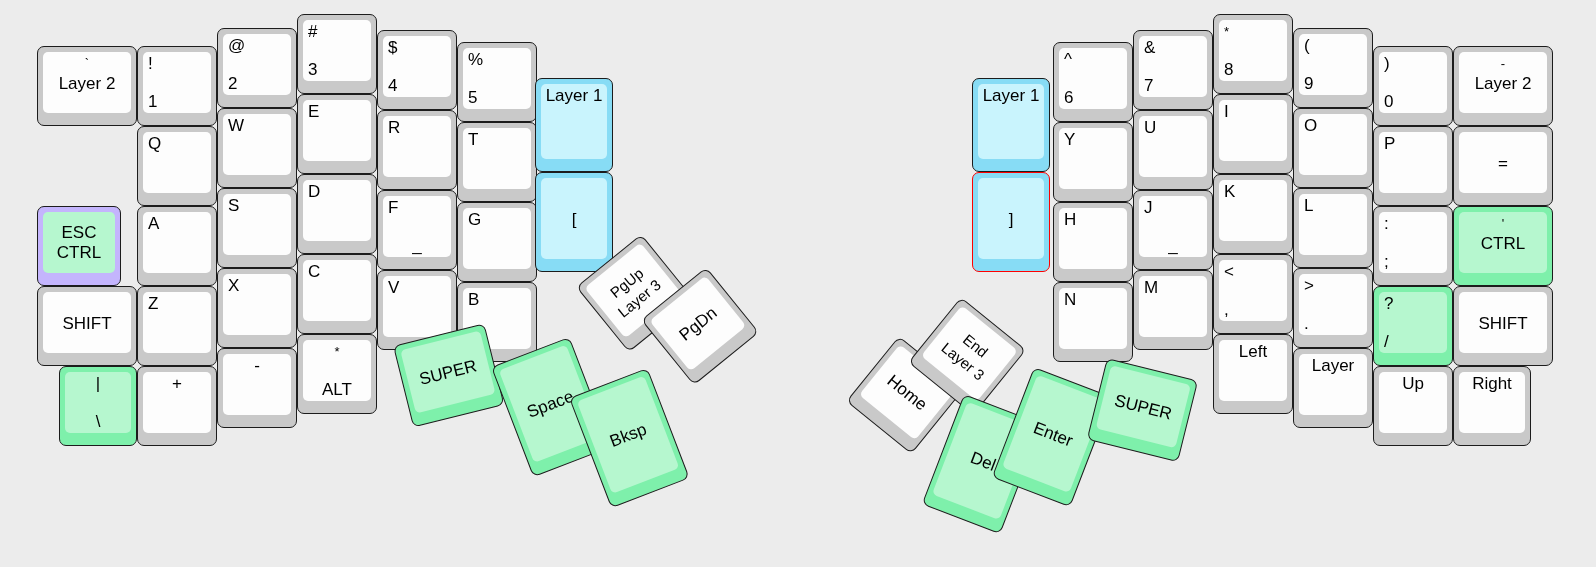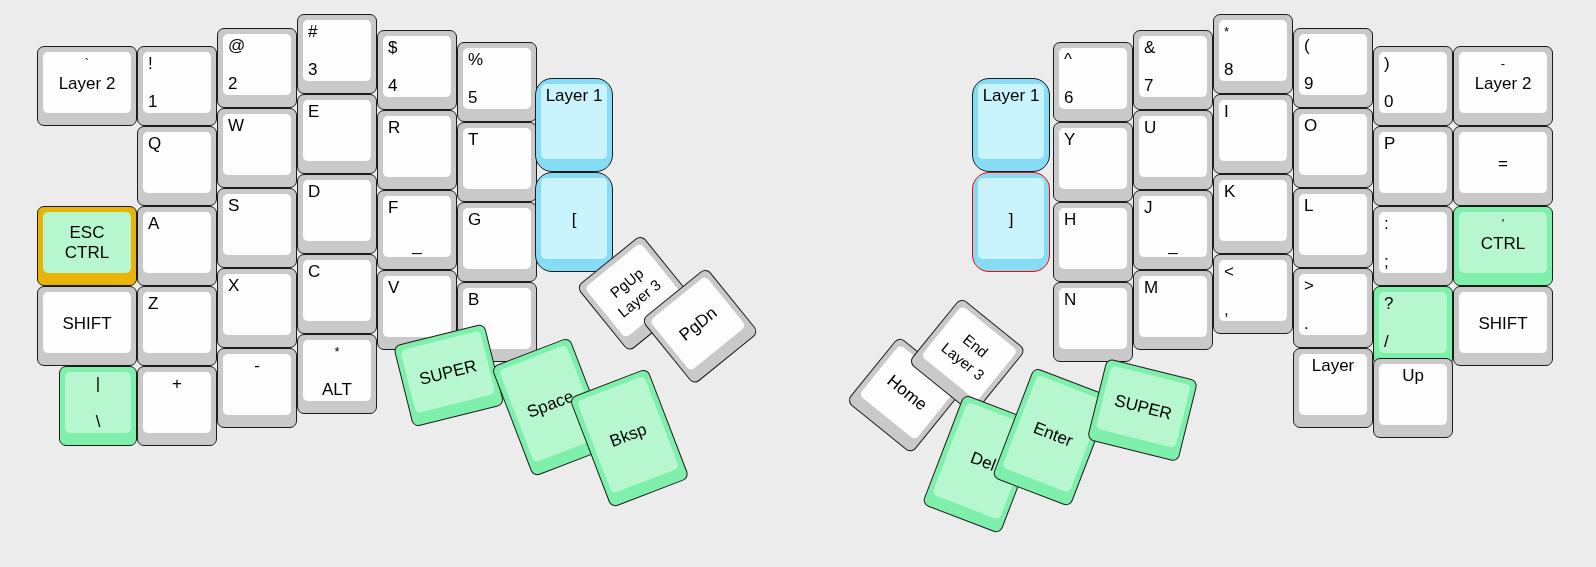--- a/index.html
+++ b/index.html
@@ -65,41 +65,41 @@
     top: 50%; left: 0; right: 0; text-align: center;
     transform: translateY(-50%);
     line-height: 20px;
   }
   .lgd.small { font-size: 15px; }
   .lgd.tiny  { font-size: 13px; }
 
   
   .key.green  { background: #7ef0ab; }
   .key.green .cap  { background: #b6f7cf; }
-  .key.blue   { background: #87dcf5; border-radius: 17px; }
+  .key.blue   { background: #87dcf5; }
   .key.blue .cap   { background: #c9f4fd; }
   .key.sel    { border-color: #ff0000; }
 
   
   .key.rot { }
 </style>
 </head>
 <body style="background: rgb(236, 236, 236);">
 
 <div id="kb-root" style="background: rgb(236, 236, 236);">
 
   <div class="half">
 
     <div class="key" style="left: 37px; top: 46px; width: 100px; height: 80px; background: rgb(201, 201, 201);">
       <div class="cap" style="background: rgb(253, 253, 253);">
         <span class="lgd tc tiny">`</span>
         <span class="lgd mc">Layer 2</span>
       </div>
     </div>
-    <div class="key green" style="left: 37px; top: 206px; width: 100px; height: 80px; background: #eab308;">
+    <div class="key green" style="left: 37px; top: 206px; width: 84px; height: 80px; background: #c4b5fd;">
       <div class="cap" style="background: rgb(182, 247, 207);">
         <span class="lgd mcs"><span>ESC</span><br><span>CTRL</span></span>
       </div>
     </div>
     <div class="key" style="left: 37px; top: 286px; width: 100px; height: 80px; background: rgb(201, 201, 201);">
       <div class="cap" style="background: rgb(253, 253, 253);">
         <span class="lgd mc">SHIFT</span>
       </div>
     </div>
     <div class="key green" style="left: 59px; top: 366px; width: 78px; height: 80px; background: rgb(126, 240, 171);">
@@ -347,20 +347,25 @@
       <div class="cap" style="background: rgb(253, 253, 253);">
         <span class="lgd tl">K</span>
       </div>
     </div>
     <div class="key" style="left: 1213px; top: 254px; width: 80px; height: 80px; background: rgb(201, 201, 201);">
       <div class="cap" style="background: rgb(253, 253, 253);">
         <span class="lgd tl">&lt;</span>
         <span class="lgd bl">,</span>
       </div>
     </div>
+    <div class="key" style="left: 1213px; top: 334px; width: 80px; height: 80px; background: rgb(201, 201, 201);">
+      <div class="cap" style="background: rgb(253, 253, 253);">
+        <span class="lgd tc">Left</span>
+      </div>
+    </div>
 
     <div class="key" style="left: 1293px; top: 28px; width: 80px; height: 80px; background: rgb(201, 201, 201);">
       <div class="cap" style="background: rgb(253, 253, 253);">
         <span class="lgd tl">(</span>
         <span class="lgd bl">9</span>
       </div>
     </div>
     <div class="key" style="left: 1293px; top: 108px; width: 80px; height: 80px; background: rgb(201, 201, 201);">
       <div class="cap" style="background: rgb(253, 253, 253);">
         <span class="lgd tl">O</span>
@@ -399,21 +404,21 @@
         <span class="lgd tl">:</span>
         <span class="lgd bl">;</span>
       </div>
     </div>
     <div class="key green" style="left: 1373px; top: 286px; width: 80px; height: 80px; background: rgb(126, 240, 171);">
       <div class="cap" style="background: rgb(182, 247, 207);">
         <span class="lgd tl">?</span>
         <span class="lgd bl">/</span>
       </div>
     </div>
-    <div class="key" style="left: 1373px; top: 358px; width: 80px; height: 80px; background: rgb(201, 201, 201);">
+    <div class="key" style="left: 1373px; top: 366px; width: 80px; height: 80px; background: rgb(201, 201, 201);">
       <div class="cap" style="background: rgb(253, 253, 253);">
         <span class="lgd tc">Up</span>
       </div>
     </div>
 
     <div class="key" style="left: 1453px; top: 46px; width: 100px; height: 80px; background: rgb(201, 201, 201);">
       <div class="cap" style="background: rgb(253, 253, 253);">
         <span class="lgd tc tiny">-</span>
         <span class="lgd mc">Layer 2</span>
       </div>
@@ -427,20 +432,25 @@
       <div class="cap" style="background: rgb(182, 247, 207);">
         <span class="lgd tc tiny">'</span>
         <span class="lgd mc">CTRL</span>
       </div>
     </div>
     <div class="key" style="left: 1453px; top: 286px; width: 100px; height: 80px; background: rgb(201, 201, 201);">
       <div class="cap" style="background: rgb(253, 253, 253);">
         <span class="lgd mc">SHIFT</span>
       </div>
     </div>
+    <div class="key" style="left: 1453px; top: 366px; width: 78px; height: 80px; background: rgb(201, 201, 201);">
+      <div class="cap" style="background: rgb(253, 253, 253);">
+        <span class="lgd tc">Right</span>
+      </div>
+    </div>
 
     <div class="key rot" style="left: 899px; top: 336px; width: 84px; height: 84px; transform: rotate(39deg); background: rgb(201, 201, 201);">
       <div class="cap" style="background: rgb(253, 253, 253);">
         <span class="lgd mc">Home</span>
       </div>
     </div>
     <div class="key rot" style="left: 961px; top: 297px; width: 84px; height: 84px; transform: rotate(39deg); background: rgb(201, 201, 201);">
       <div class="cap" style="background: rgb(253, 253, 253);">
         <span class="lgd mcs small"><span>End</span><br><span>Layer 3</span></span>
       </div>

